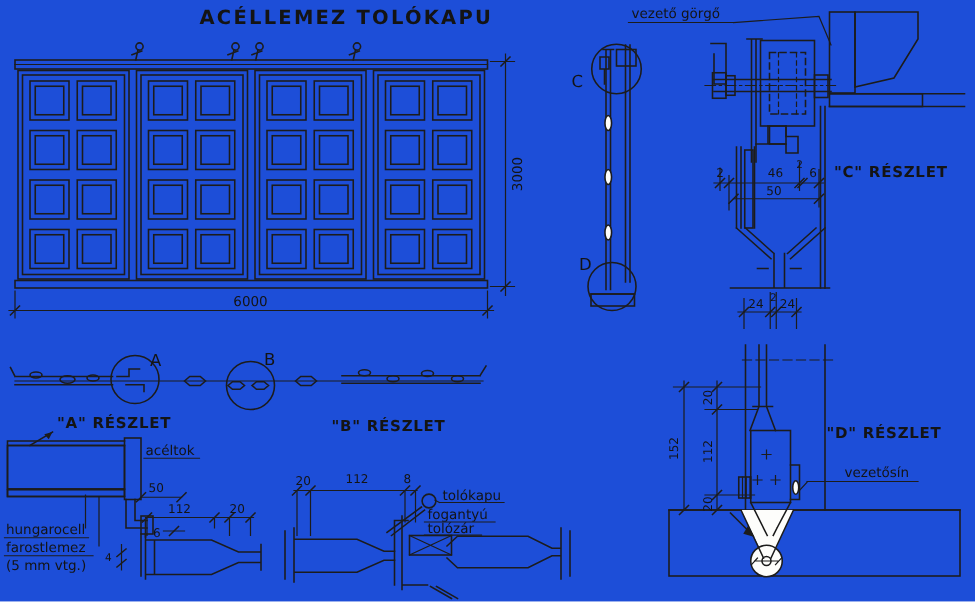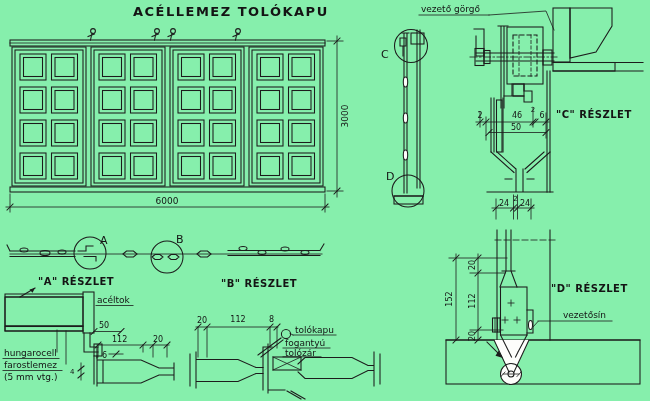--- a/index.html
+++ b/index.html
@@ -1,16 +1,16 @@
 <!DOCTYPE html>
 <html><head>
 <meta charset="utf-8">
 <style>
   html,body{margin:0;padding:0;background:#ffffff;}
-  .sheet{position:relative;width:650px;height:401px;background:#86efac;overflow:hidden;}
+  .sheet{position:relative;width:650px;height:401px;background:#1d4ed8;overflow:hidden;}
   svg{display:block;}
   svg *{vector-effect:none;}
   path,rect,circle,ellipse,line,polyline,polygon{stroke:#1c1c1c;fill:none;stroke-width:1.05;stroke-linecap:square;}
   .thin{stroke-width:0.8;}
   .fillink{fill:#1c1c1c;stroke:none;}
   .white{fill:#fdfdfb;stroke:none;}
   .whiteS{fill:#fdfdfb;}
   text{stroke:none;fill:#141414;font-family:"DejaVu Sans",sans-serif;}
   .t13b{font-size:13px;font-weight:bold;letter-spacing:1.5px;}
   .t10b{font-size:10px;font-weight:bold;letter-spacing:0.5px;}

